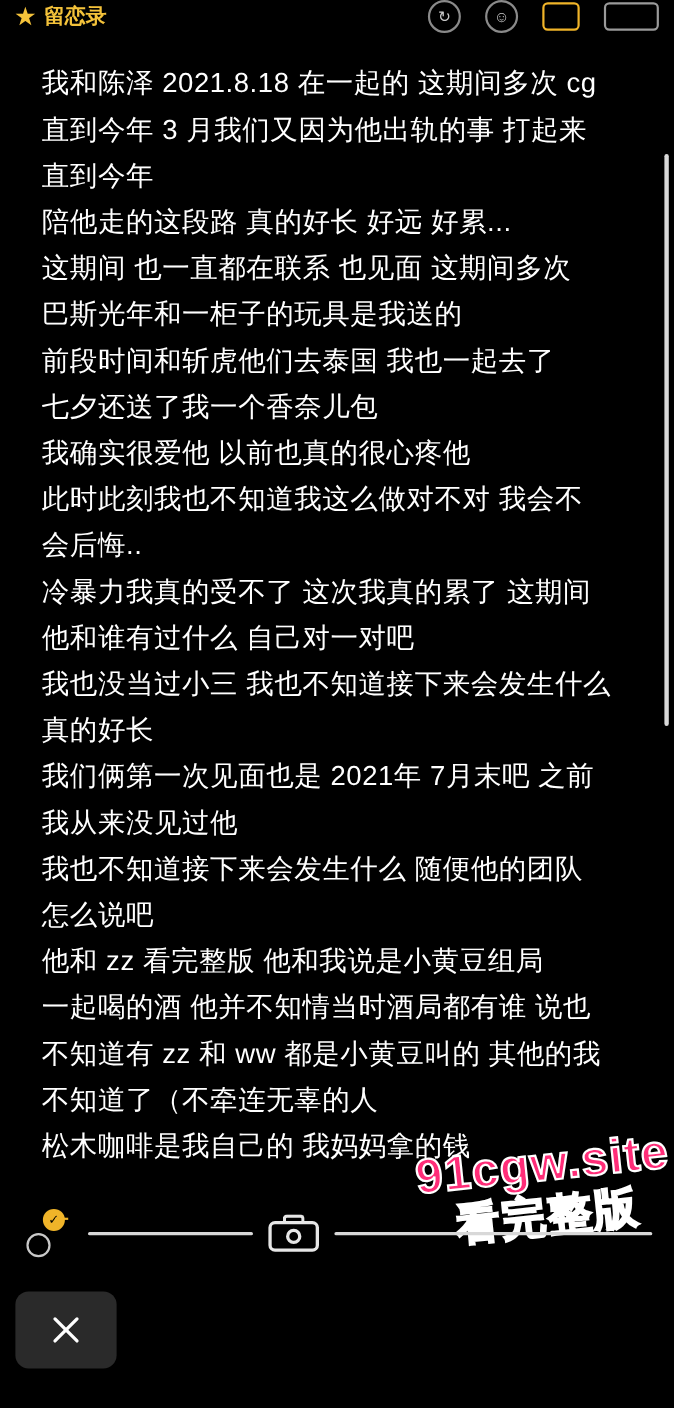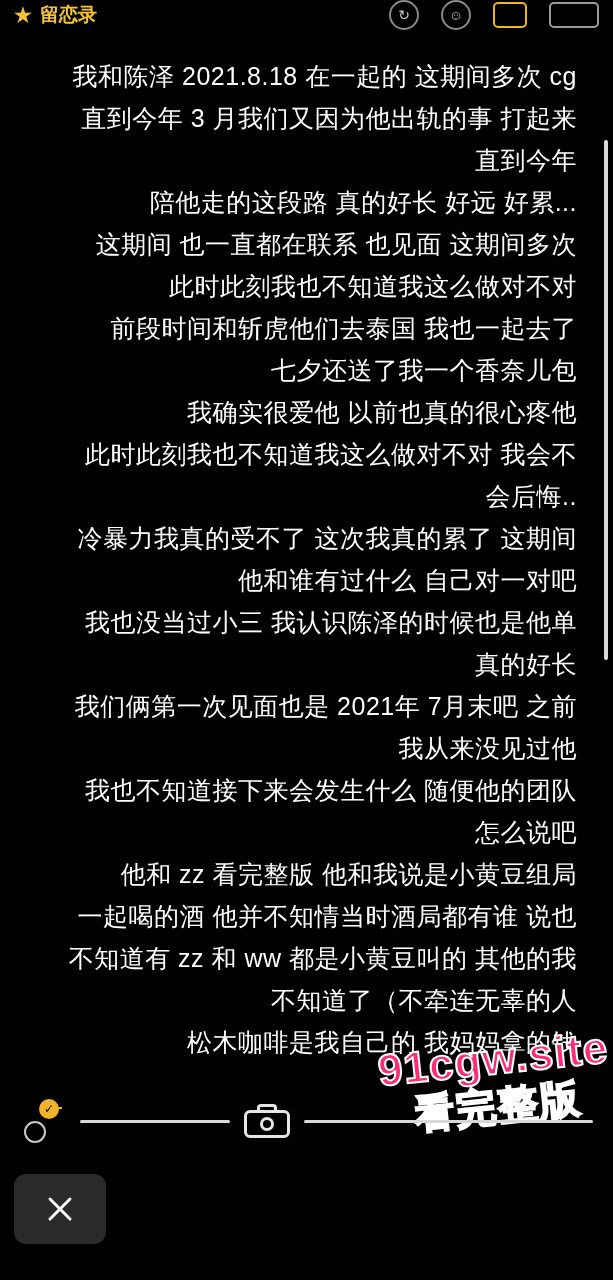--- a/index.html
+++ b/index.html
@@ -88,21 +88,20 @@
     box-sizing: border-box;
     overflow: hidden;
   }
   .content p {
     margin: 0 0 2px 0;
     font-size: 25px;
     line-height: 40px;
     color: #ffffff;
     letter-spacing: 0.5px;
     word-break: break-word;
-    text-align: right;
   }
 
   
   .scrollbar-track {
     position: absolute;
     top: 140px;
     right: 5px;
     width: 4px;
     height: 920px;
     background: transparent;
@@ -291,29 +290,29 @@
       <span class="rect-icon grey"></span>
     </div>
   </div>
 
   <div class="content">
     <p>我和陈泽 2021.8.18 在一起的 这期间多次 cg</p>
     <p>直到今年 3 月我们又因为他出轨的事 打起来</p>
     <p>直到今年</p>
     <p>陪他走的这段路 真的好长 好远 好累...</p>
     <p>这期间 也一直都在联系 也见面 这期间多次</p>
-    <p>此时此刻我也不知道我这么做对不对</p>
+    <p>巴斯光年和一柜子的玩具是我送的</p>
     <p>前段时间和斩虎他们去泰国 我也一起去了</p>
     <p>七夕还送了我一个香奈儿包</p>
     <p>我确实很爱他 以前也真的很心疼他</p>
     <p>此时此刻我也不知道我这么做对不对 我会不</p>
     <p>会后悔..</p>
     <p>冷暴力我真的受不了 这次我真的累了 这期间</p>
     <p>他和谁有过什么 自己对一对吧</p>
-    <p>我也没当过小三 我认识陈泽的时候也是他单</p>
+    <p>我也没当过小三 我也不知道接下来会发生什么</p>
     <p>真的好长</p>
     <p>我们俩第一次见面也是 2021年 7月末吧 之前</p>
     <p>我从来没见过他</p>
     <p>我也不知道接下来会发生什么 随便他的团队</p>
     <p>怎么说吧</p>
     <p>他和 zz 看完整版 他和我说是小黄豆组局</p>
     <p>一起喝的酒 他并不知情当时酒局都有谁 说也</p>
     <p>不知道有 zz 和 ww 都是小黄豆叫的 其他的我</p>
     <p>不知道了（不牵连无辜的人</p>
     <p>松木咖啡是我自己的 我妈妈拿的钱</p>

